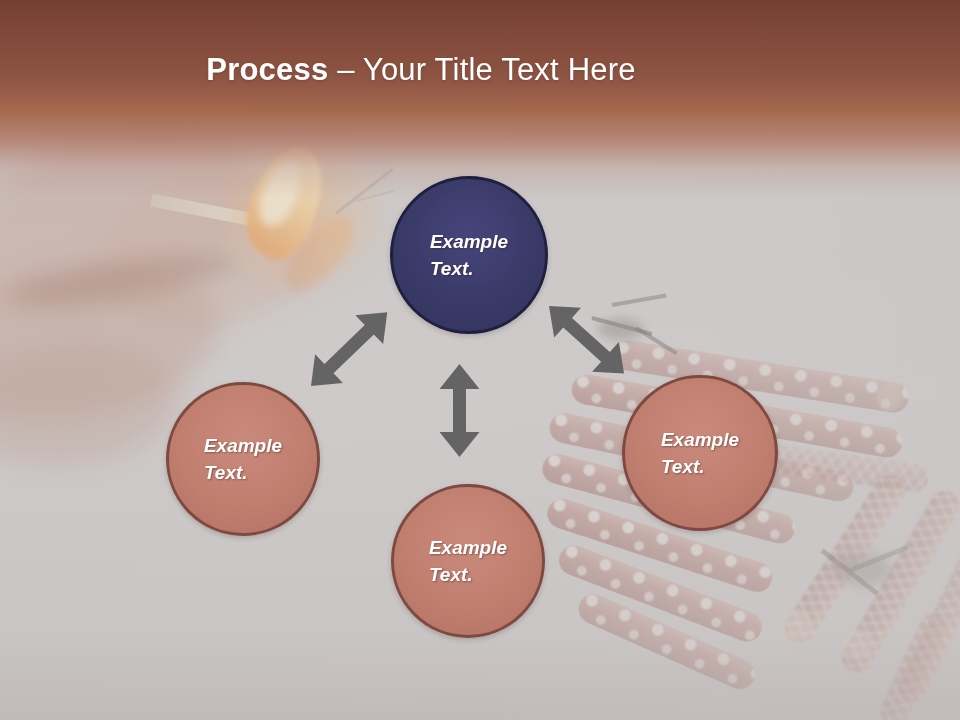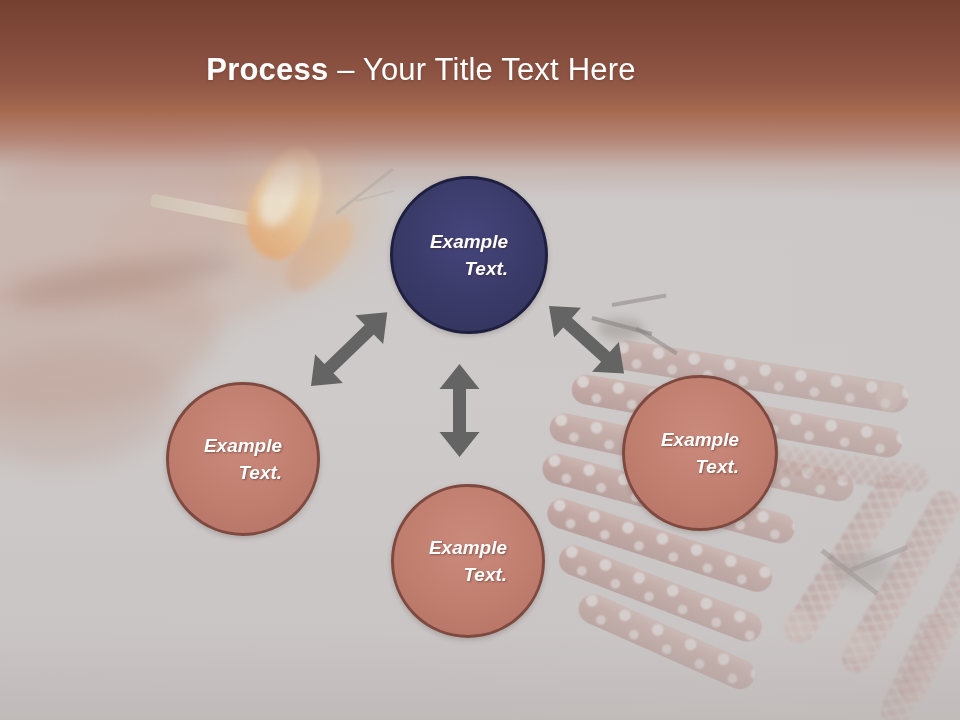--- a/index.html
+++ b/index.html
@@ -67,21 +67,21 @@
   .navy{
     background:radial-gradient(circle at 50% 38%, #45457C 0%, #3A3A68 55%, #32325C 100%);
     border:3px solid #1F1F40;
   }
   .salmon{
     background:radial-gradient(circle at 50% 38%, #CA8A7B 0%, #C07E6F 55%, #B47164 100%);
     border:3px solid #7E4A40;
   }
   .node-label{
     color:#FFFFFF;font-weight:700;font-style:italic;font-size:19px;line-height:27px;
-    text-align:right;text-shadow:1px 1px 2px rgba(60,30,25,.45);
+    text-align:left;text-shadow:1px 1px 2px rgba(60,30,25,.45);
   }
   .node-label .ln{display:block;}
 </style>
 </head>
 <body>
 
 <div class="slide">
 
   <div class="photo">
 

